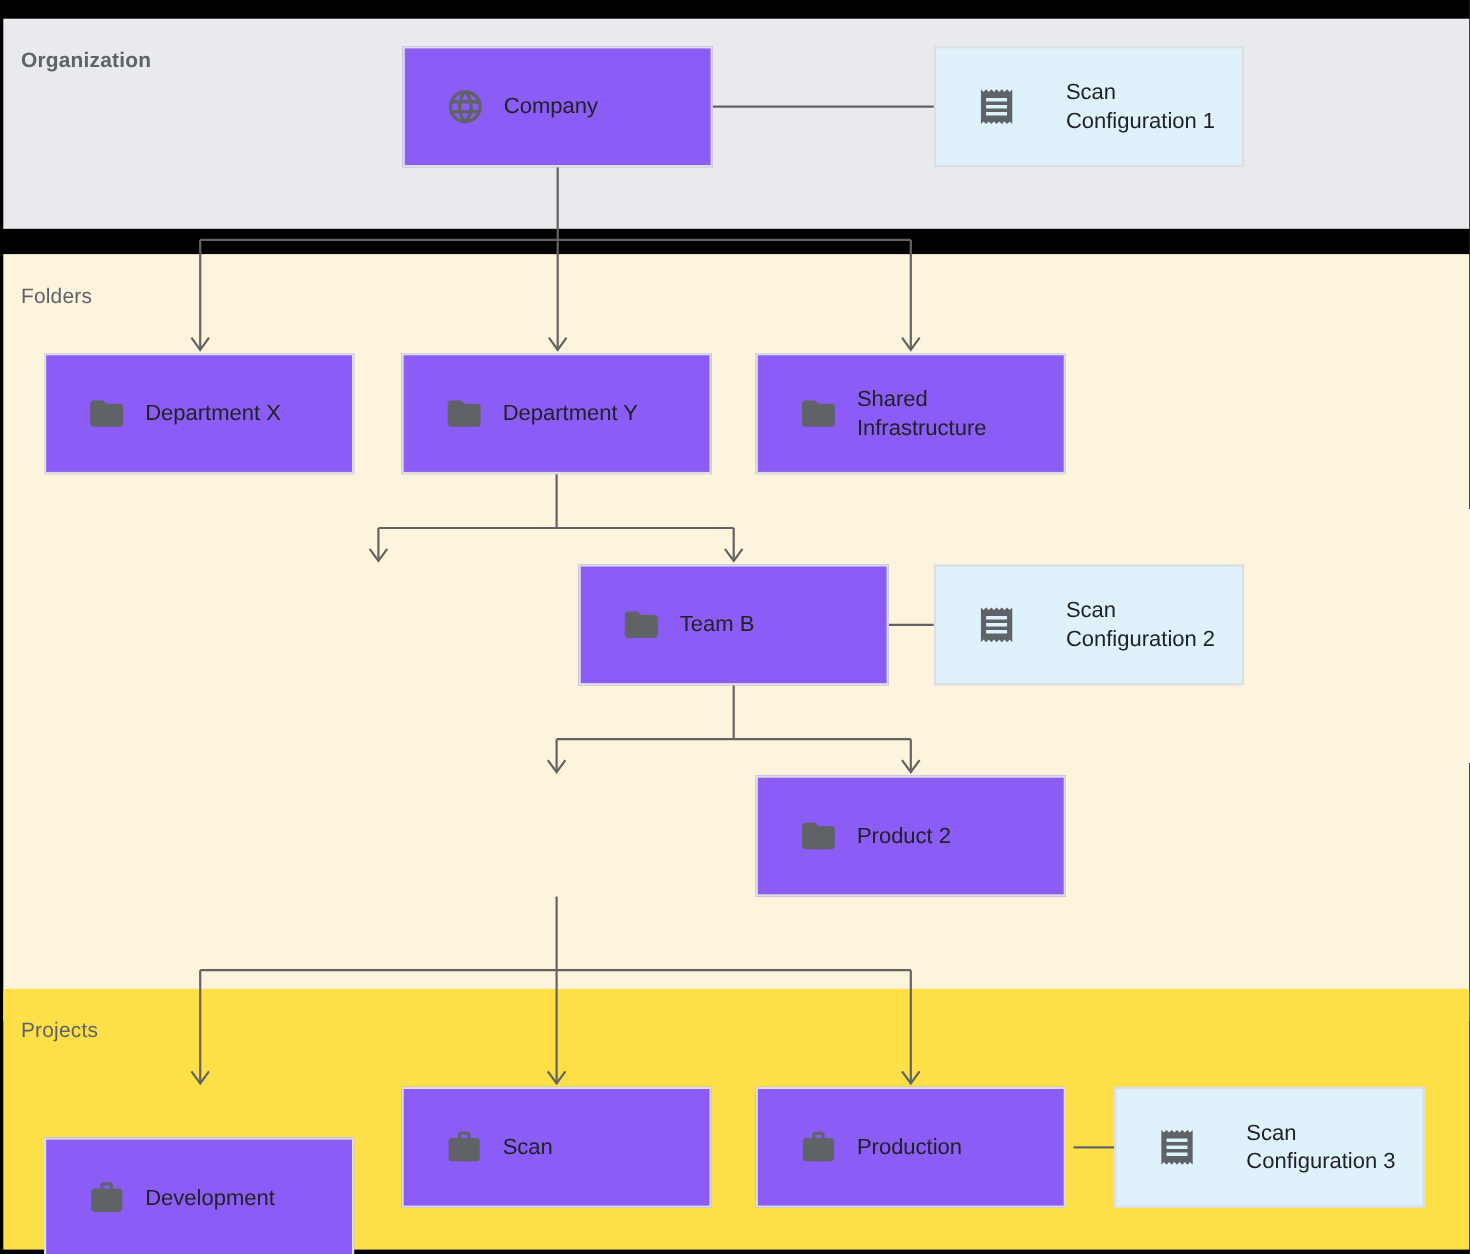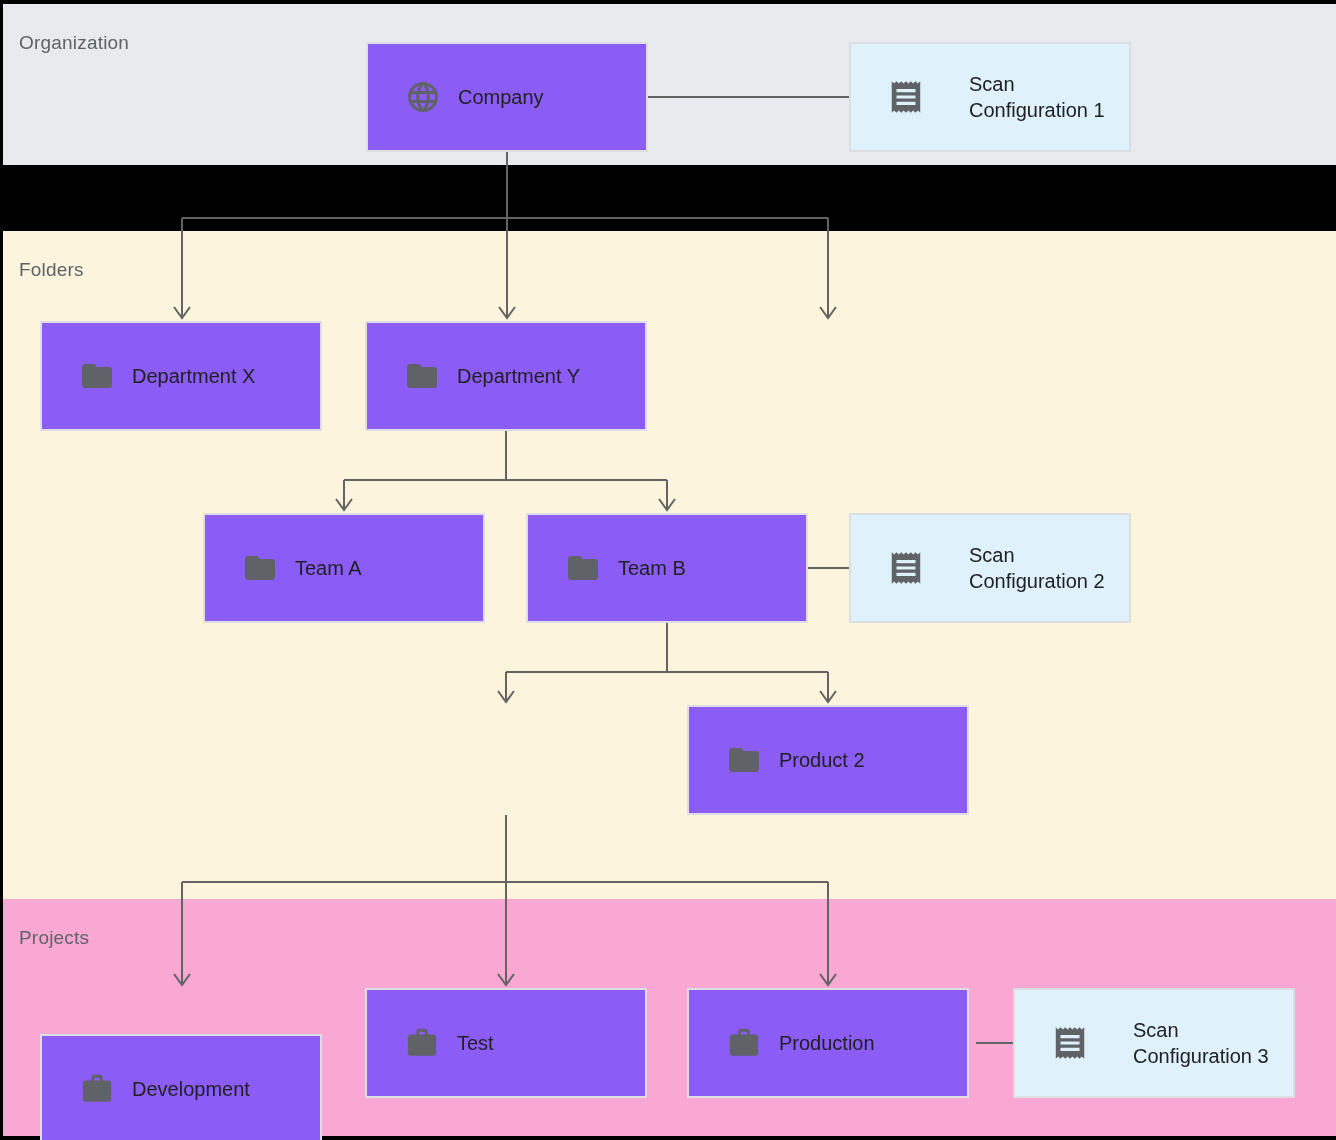--- a/index.html
+++ b/index.html
@@ -1,23 +1,23 @@
 <!DOCTYPE html>
 <html><head>
 <meta charset="utf-8">
 <style>
   html,body{margin:0;padding:0;background:#000;}
   .stage{
     position:relative;width:1336px;height:1140px;background:#000;overflow:hidden;
     font-family:"Liberation Sans", sans-serif;
   }
   .band{position:absolute;left:3px;width:1333px;}
-  .band-org{top:4px;height:161px;background:#E8EAED;}
+  .band-org{top:17px;height:191px;background:#E8EAED;font-weight:bold;}
   .band-folders{top:231px;height:697px;background:#FCF4DD;}
-  .band-projects{top:899px;height:237px;background:#f9a8d4;}
+  .band-projects{top:899px;height:237px;background:#fde047;}
   .band-label{
     position:absolute;left:16px;top:28px;
     font-size:19px;color:#5F6368;letter-spacing:.2px;
   }
   .connectors{position:absolute;left:0;top:0;pointer-events:none;}
   .connectors path,.connectors polyline{stroke:#636363;stroke-width:2;fill:none;}
   .node{
     position:absolute;width:282px;height:110px;box-sizing:border-box;
     background:#8b5cf6;border:2px solid #DCDEE1;
     display:flex;align-items:center;
@@ -129,29 +129,29 @@
     <span class="lbl">Department X</span>
   </div>
   <div class="node" style="left:365px;top:321px">
     <span class="ic">
         <svg width="36" height="36" viewBox="0 0 24 24">
           <use href="#i-folder"></use>
         </svg>
       </span>
     <span class="lbl">Department Y</span>
   </div>
-
-  <div class="node" style="left:203px;top:513px">
-    <span class="ic">
-        <svg width="36" height="36" viewBox="0 0 24 24">
-          <use href="#i-folder"></use>
-        </svg>
-      </span>
-    <span class="lbl">Team A</span>
-  </div>
+  <div class="node" style="left:687px;top:321px">
+    <span class="ic">
+        <svg width="36" height="36" viewBox="0 0 24 24">
+          <use href="#i-folder"></use>
+        </svg>
+      </span>
+    <span class="lbl">Shared Infrastructure</span>
+  </div>
+
   <div class="node" style="left:526px;top:513px">
     <span class="ic">
         <svg width="36" height="36" viewBox="0 0 24 24">
           <use href="#i-folder"></use>
         </svg>
       </span>
     <span class="lbl">Team B</span>
   </div>
   <div class="node scan" style="left:849px;top:513px">
     <span class="ic">
@@ -178,21 +178,21 @@
         </svg>
       </span>
     <span class="lbl">Development</span>
   </div>
   <div class="node" style="left:365px;top:988px">
     <span class="ic">
         <svg width="34" height="34" viewBox="0 0 24 24">
           <use href="#i-briefcase"></use>
         </svg>
       </span>
-    <span class="lbl">Test</span>
+    <span class="lbl">Scan</span>
   </div>
   <div class="node" style="left:687px;top:988px">
     <span class="ic">
         <svg width="34" height="34" viewBox="0 0 24 24">
           <use href="#i-briefcase"></use>
         </svg>
       </span>
     <span class="lbl">Production</span>
   </div>
   <div class="node scan" style="left:1013px;top:988px">

